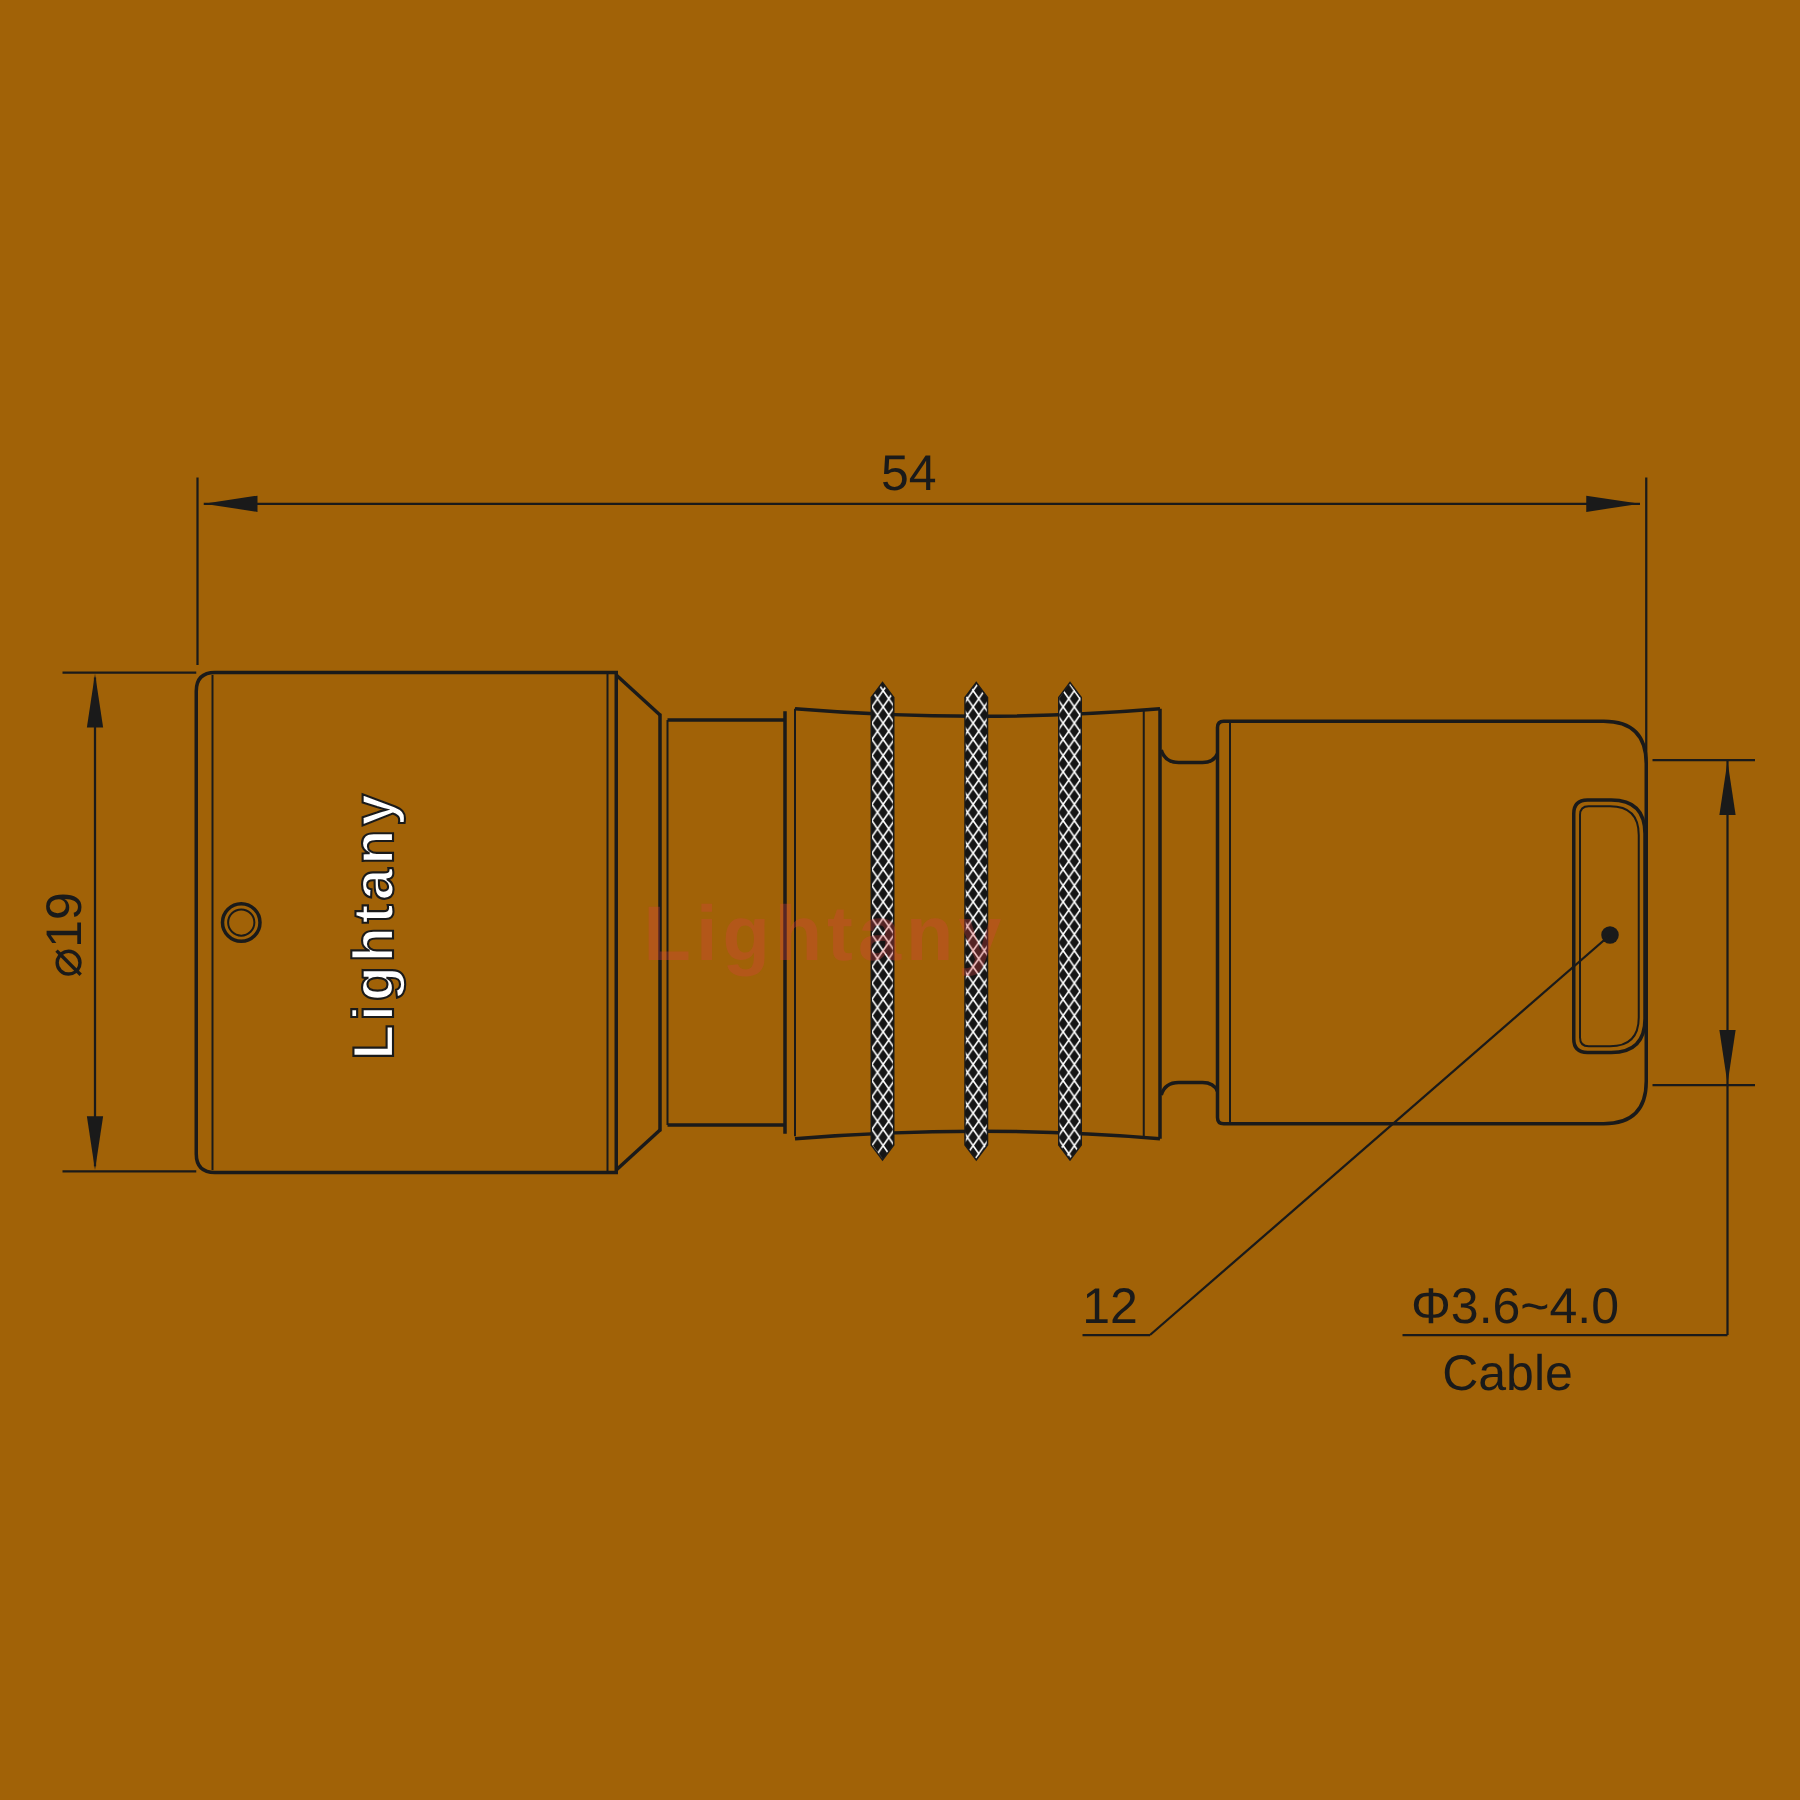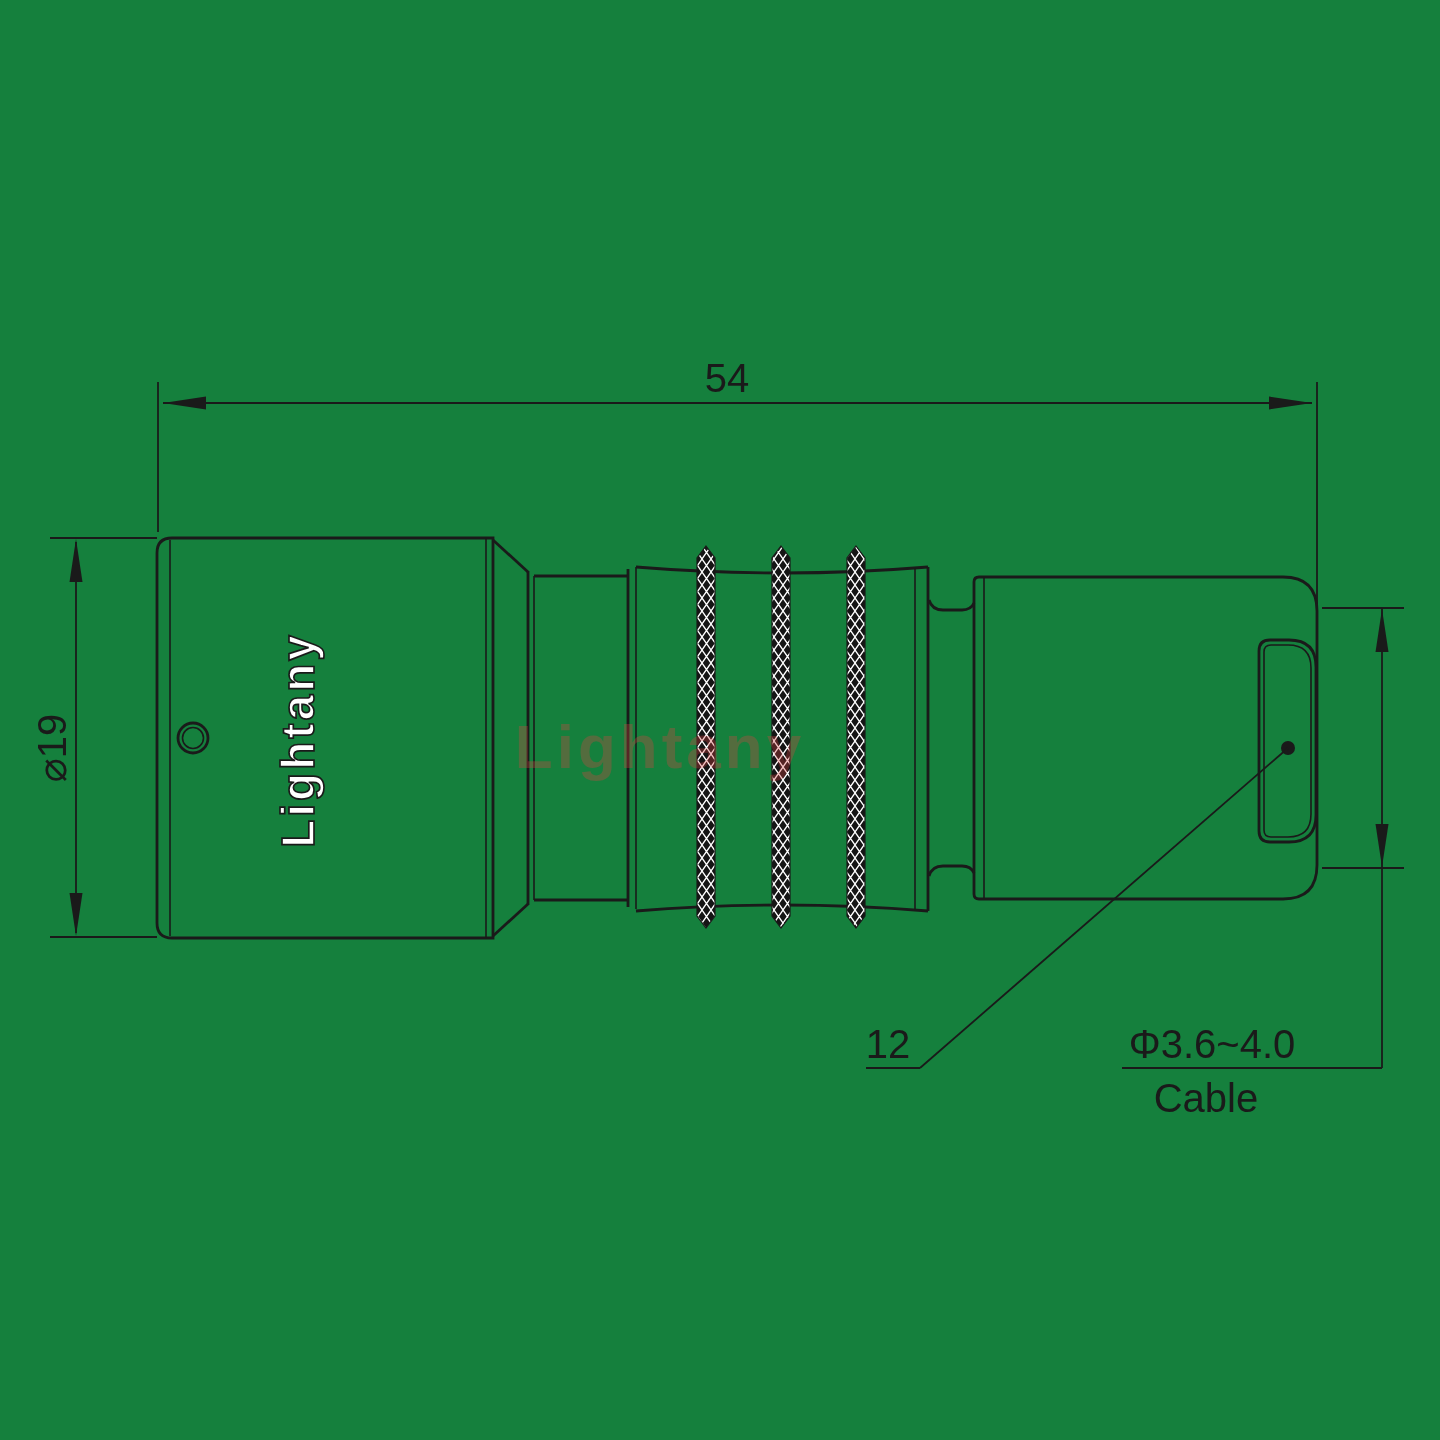--- a/index.html
+++ b/index.html
@@ -39,21 +39,21 @@
     font-family: "Liberation Sans", "DejaVu Sans", sans-serif;
     font-size: 62px;
     font-weight: 700;
     letter-spacing: 4px;
     fill: var(--watermark, rgba(219,64,64,0.32));
   }
 </style>
 </head>
 <body>
 
-<div class="canvas" style="background: #15803d;">
+<div class="canvas" style="background: #a16207;">
 <svg width="1440" height="1440" viewBox="0 0 1440 1440" xmlns="http://www.w3.org/2000/svg">
 
   <defs>
     <pattern id="knurl" patternUnits="userSpaceOnUse" width="9" height="13">
       <rect width="9" height="13" fill="#151515"></rect>
       <path d="M0,0 L9,13 M9,0 L0,13" stroke="#ffffff" stroke-width="1.3" fill="none"></path>
     </pattern>
   </defs>
 
   <g>

